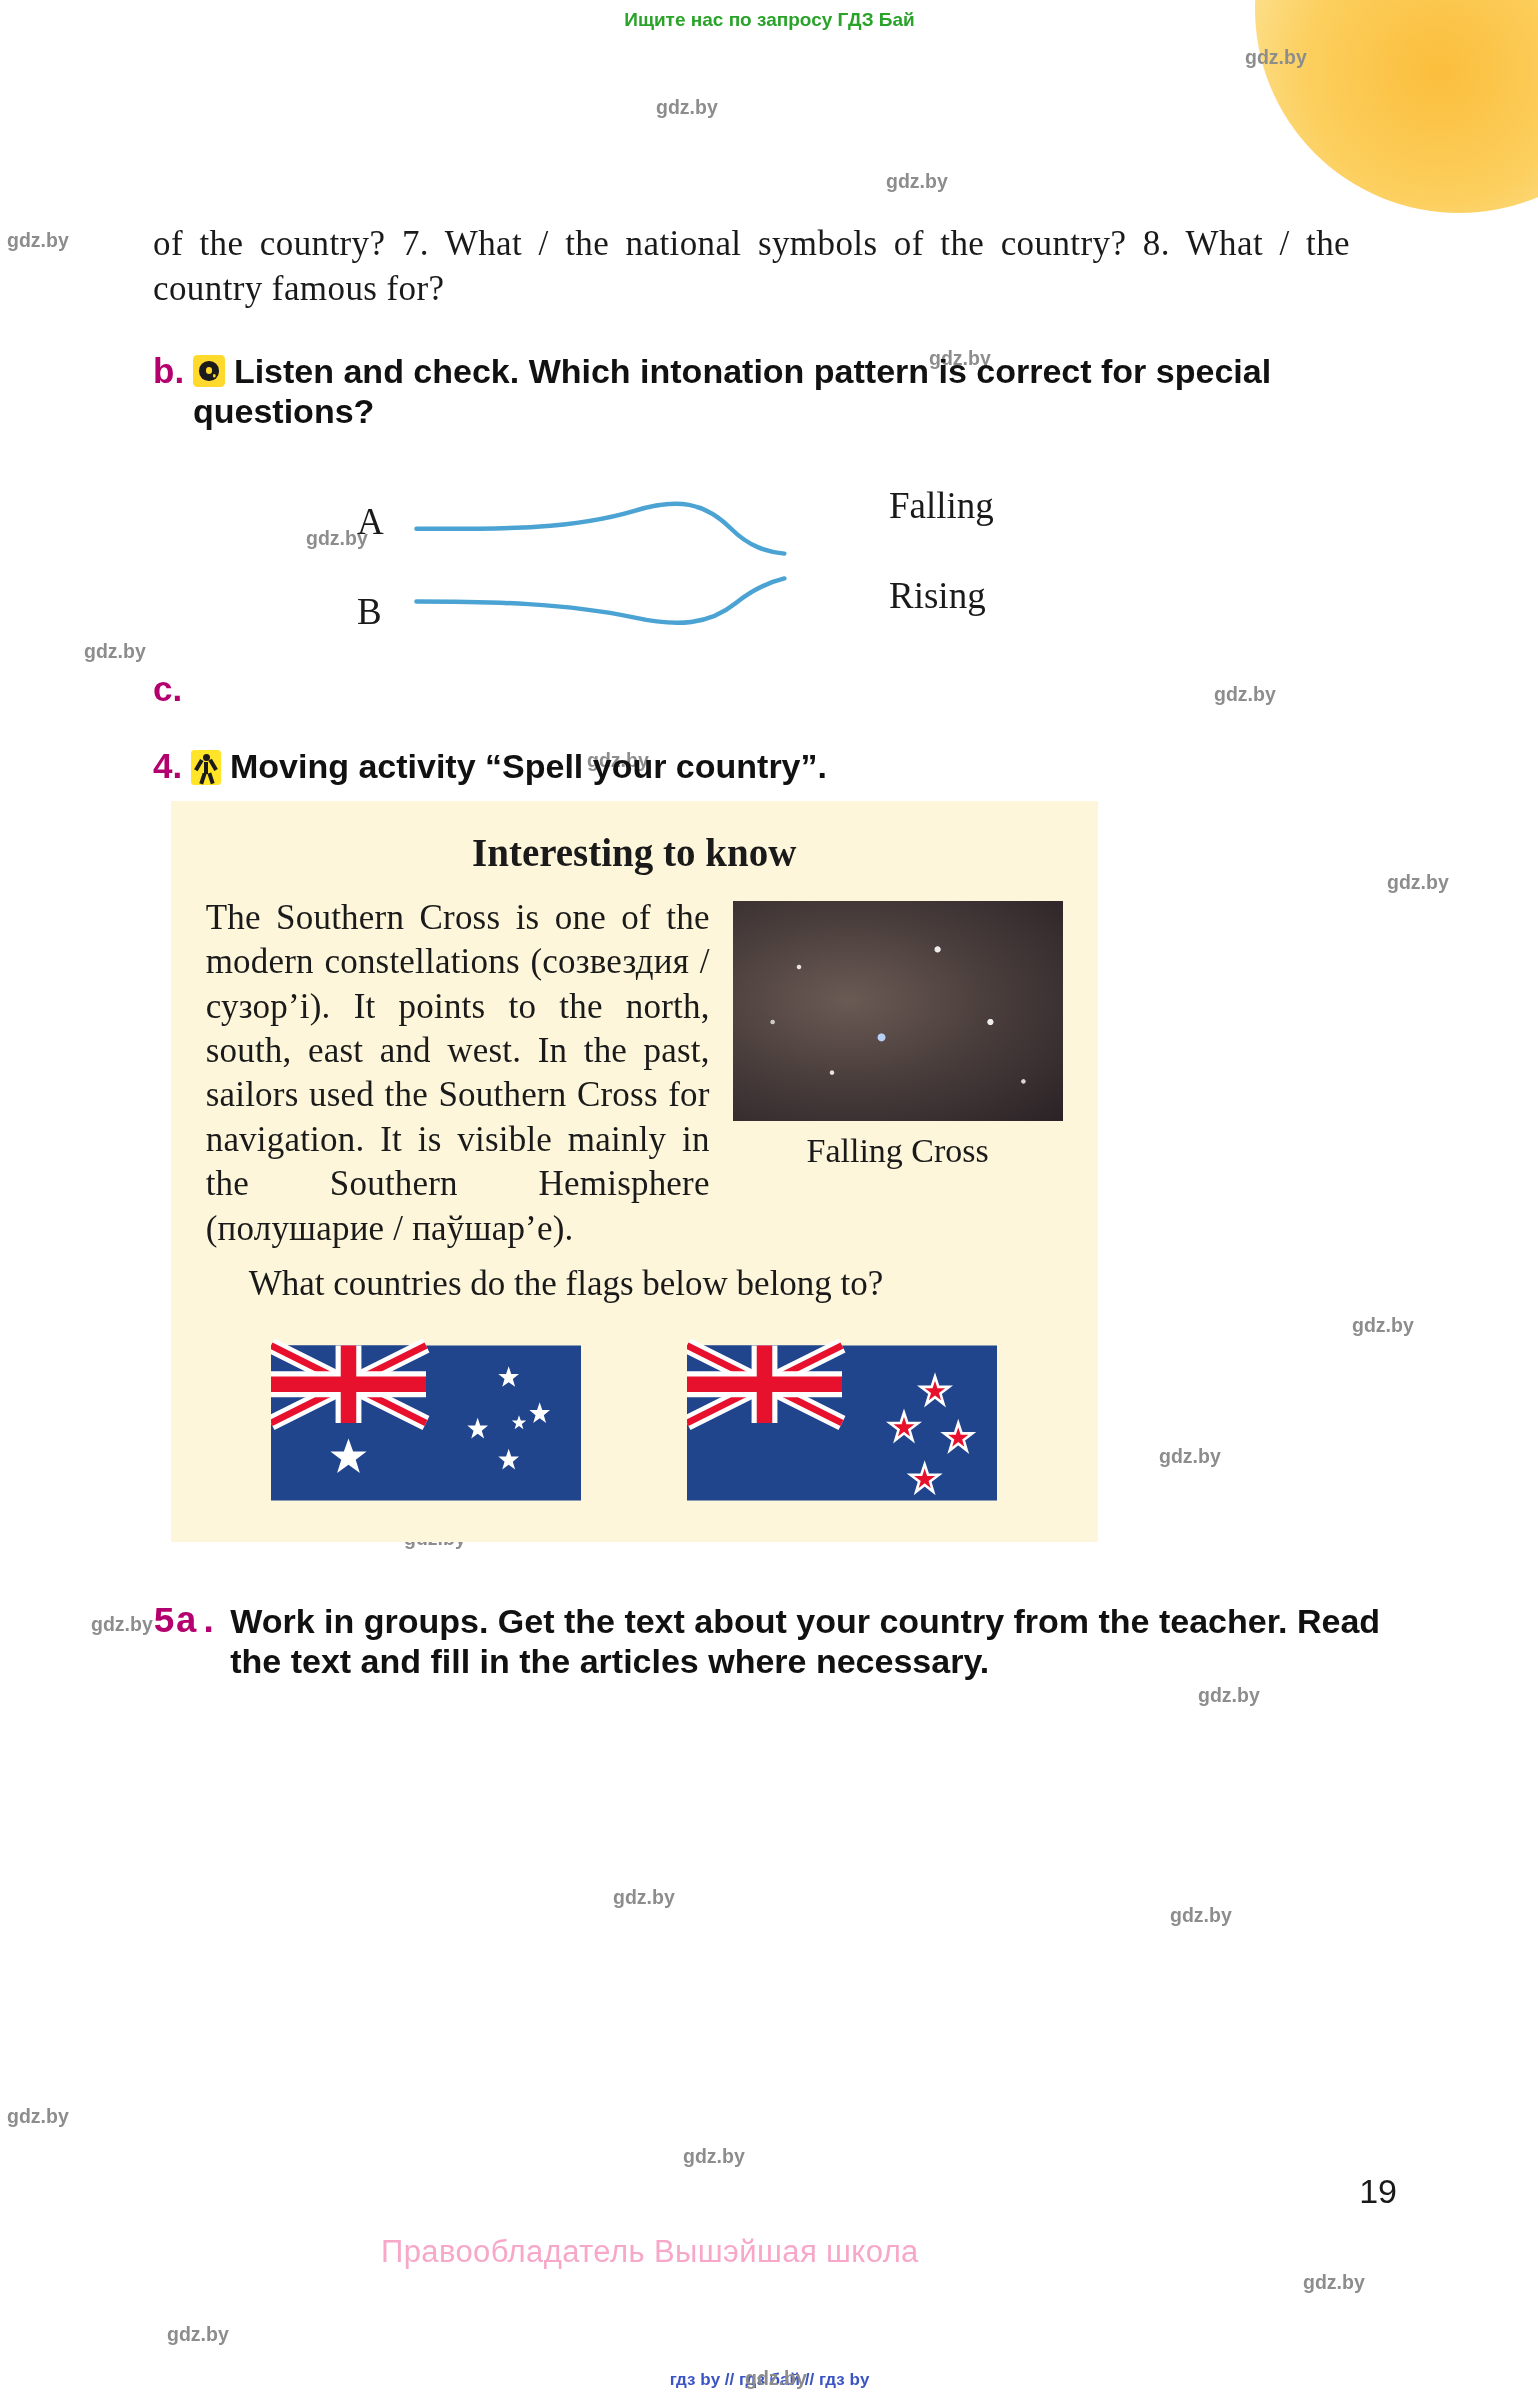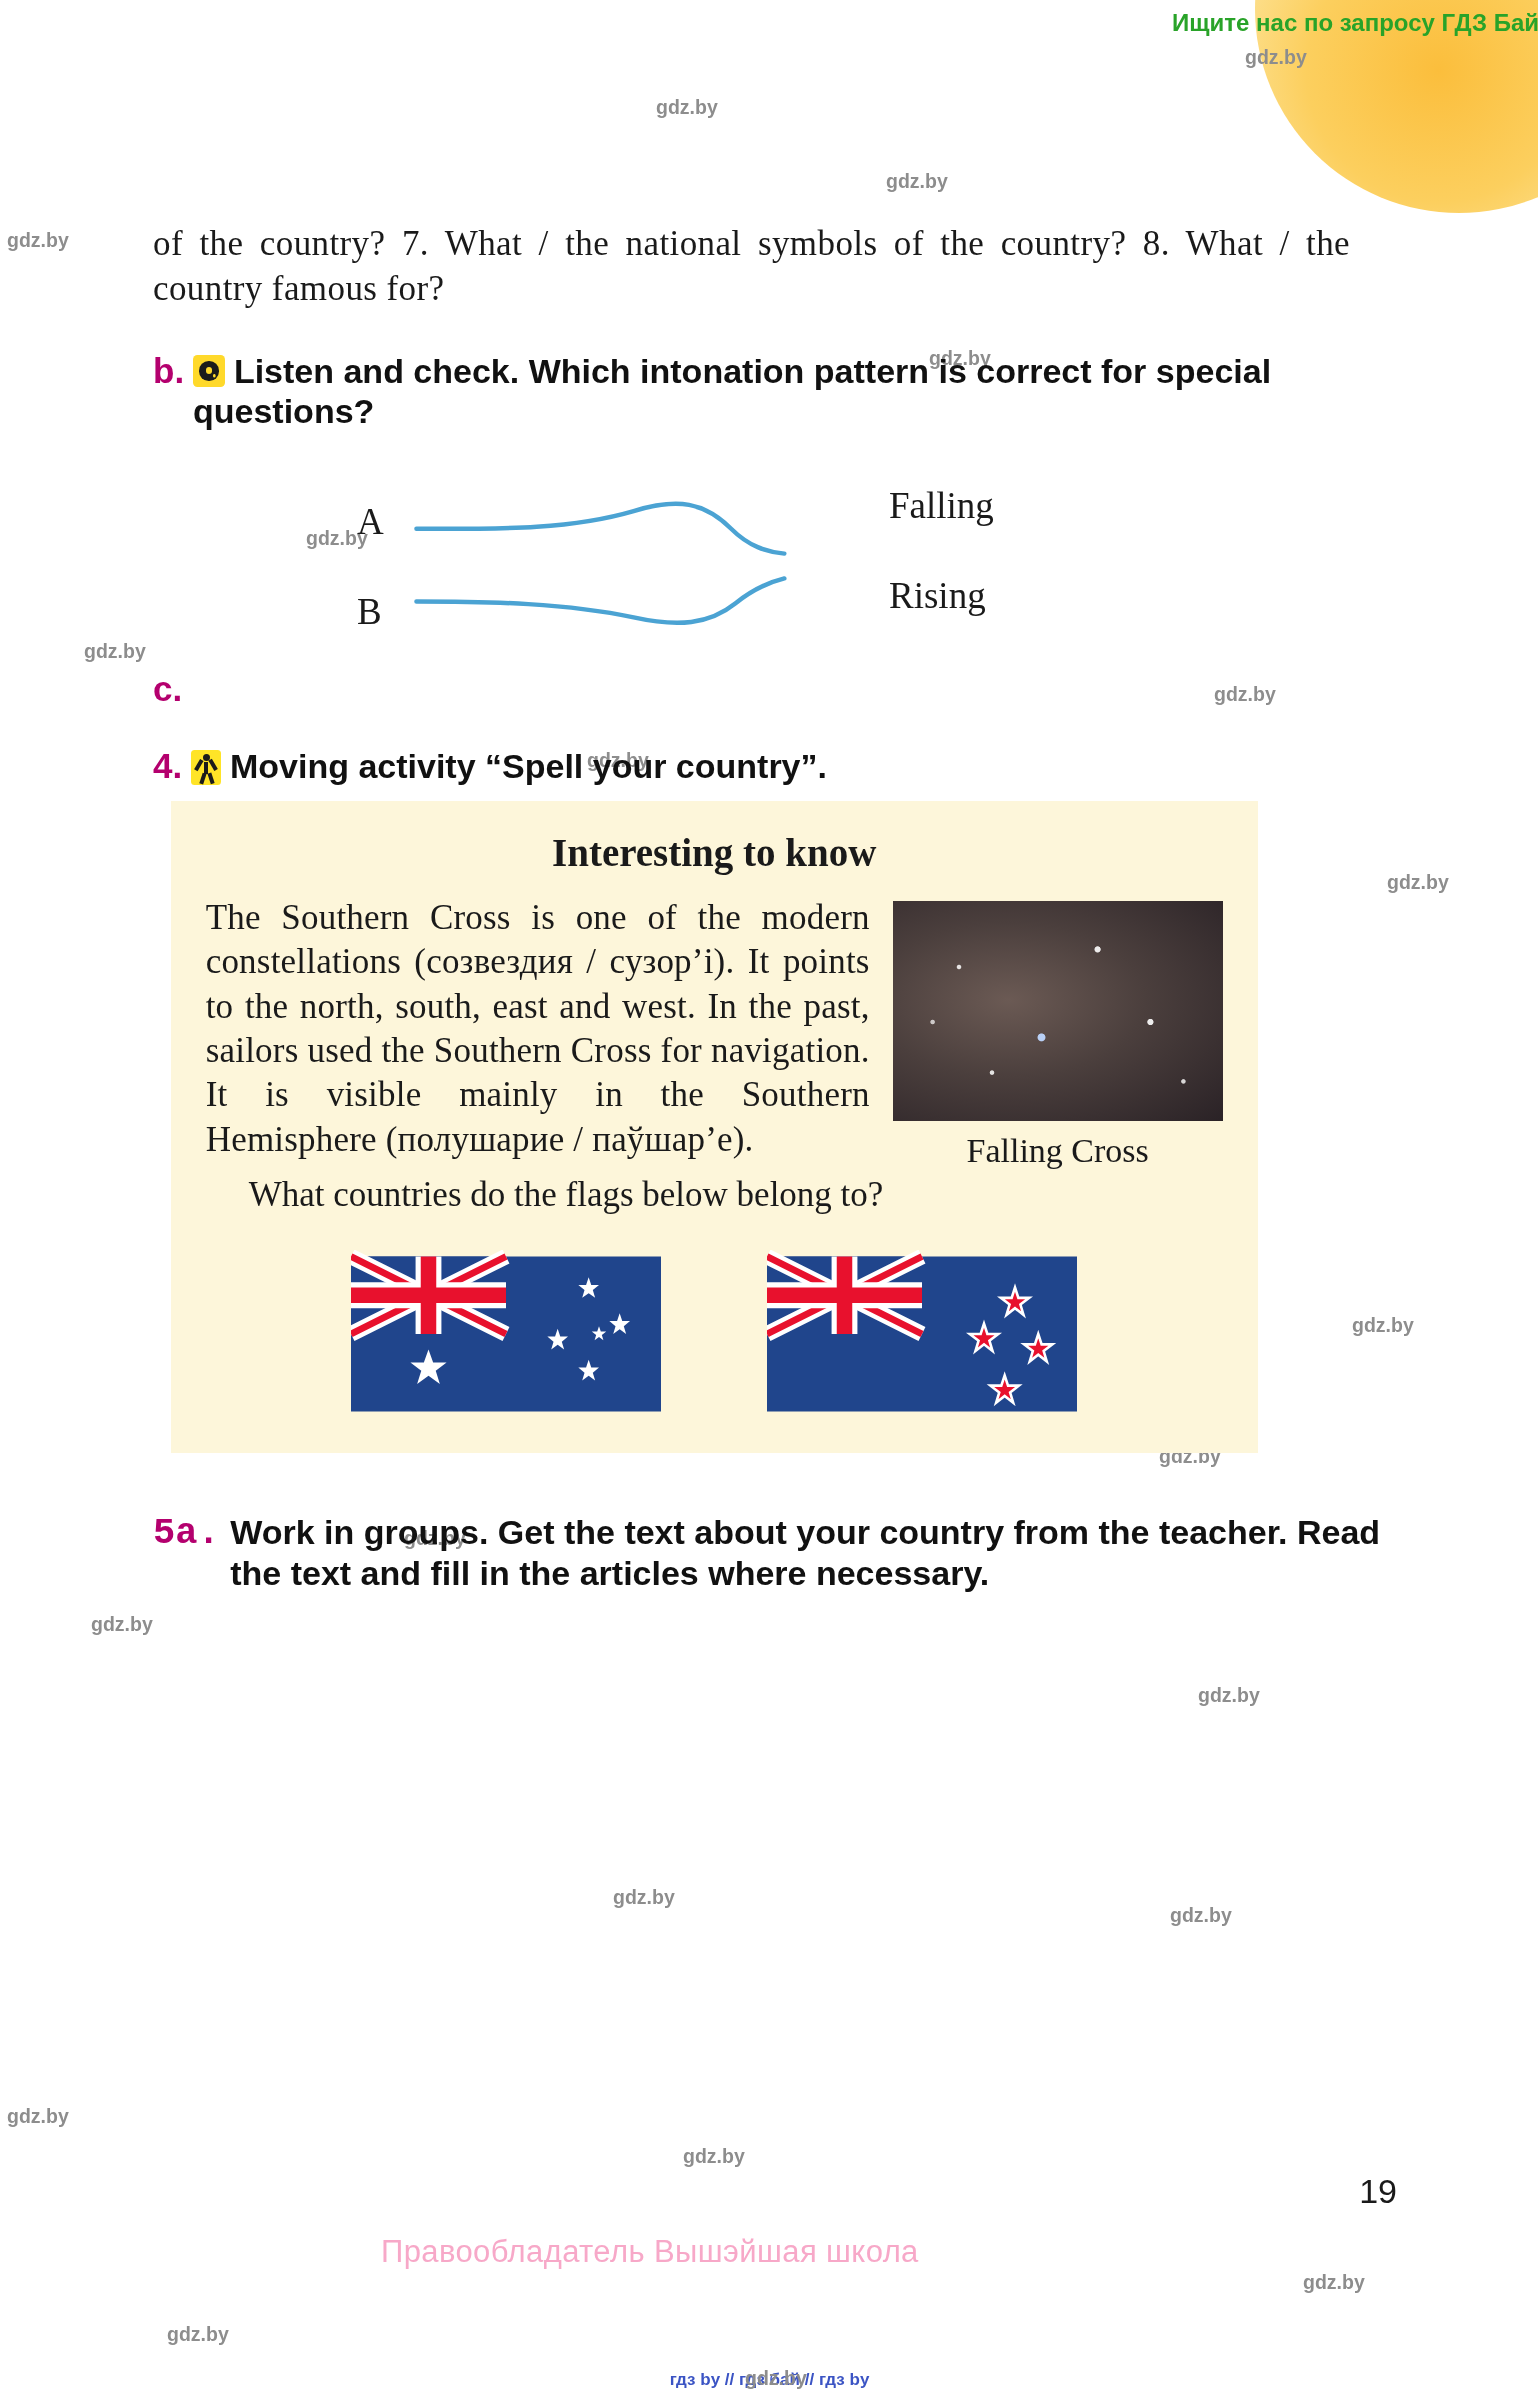--- a/index.html
+++ b/index.html
@@ -32,25 +32,25 @@
     font-weight: bold;
     font-size: 19.5px;
     white-space: nowrap;
     pointer-events: none;
   }
   .wm-top {
     position: absolute;
     top: 8.9px;
     left: 0;
     width: 100%;
-    text-align: right;
+    text-align: center;
     color: #29a329;
     font-family: "Liberation Sans", sans-serif;
     font-weight: bold;
-    font-size: 24px;
+    font-size: 19px;
   }
   .wm-bottom {
     position: absolute;
     bottom: 10.6px;
     left: 0;
     width: 100%;
     text-align: center;
     color: #3b54c4;
     font-family: "Liberation Sans", sans-serif;
     font-weight: bold;
@@ -191,21 +191,21 @@
   .int-word {
     font-family: "Liberation Serif", serif;
     font-size: 37px;
     color: #1a1a1a;
   }
 
   
   .itk-box {
     position: relative;
     margin: 14px 0 0 17.7px;
-    width: 1087px;
+    width: 927px;
     background: #fdf6da;
     padding: 19.5px 35px 35px 35px;
   }
   .itk-title {
     text-align: center;
     font-family: "Liberation Serif", serif;
     font-weight: bold;
     font-size: 39px;
     color: #1a1a1a;
     margin: 8.9px 0 21px 0;

